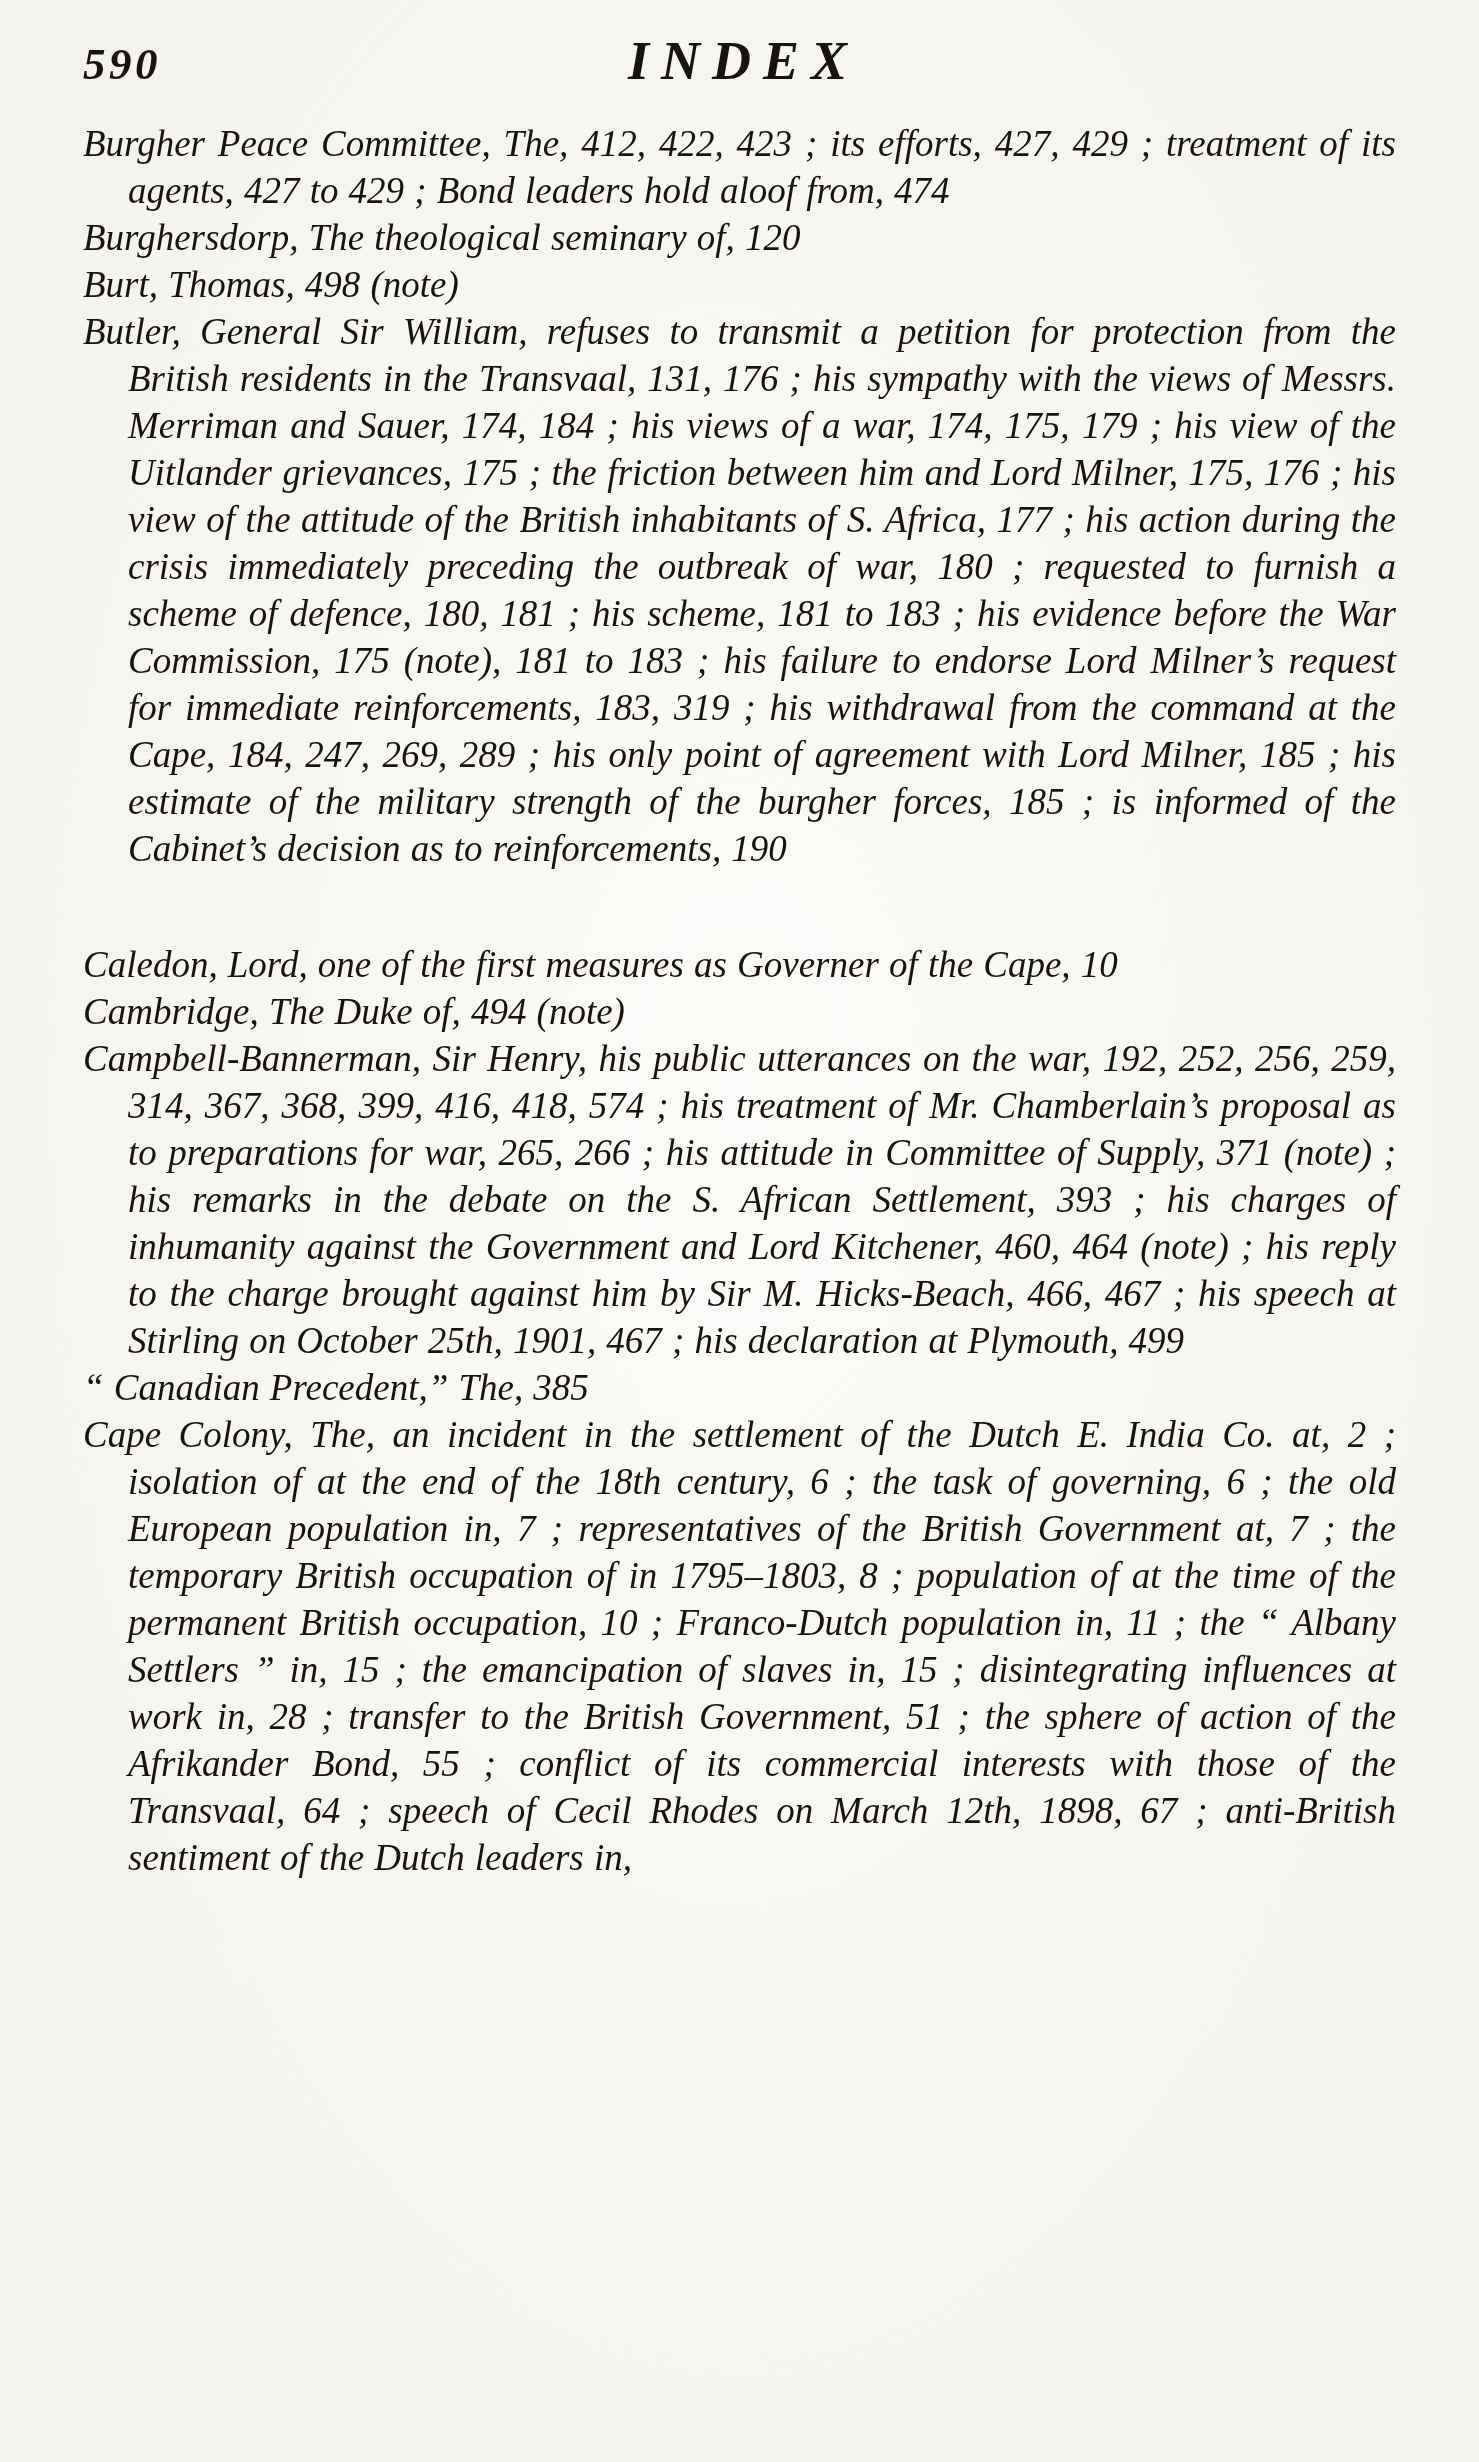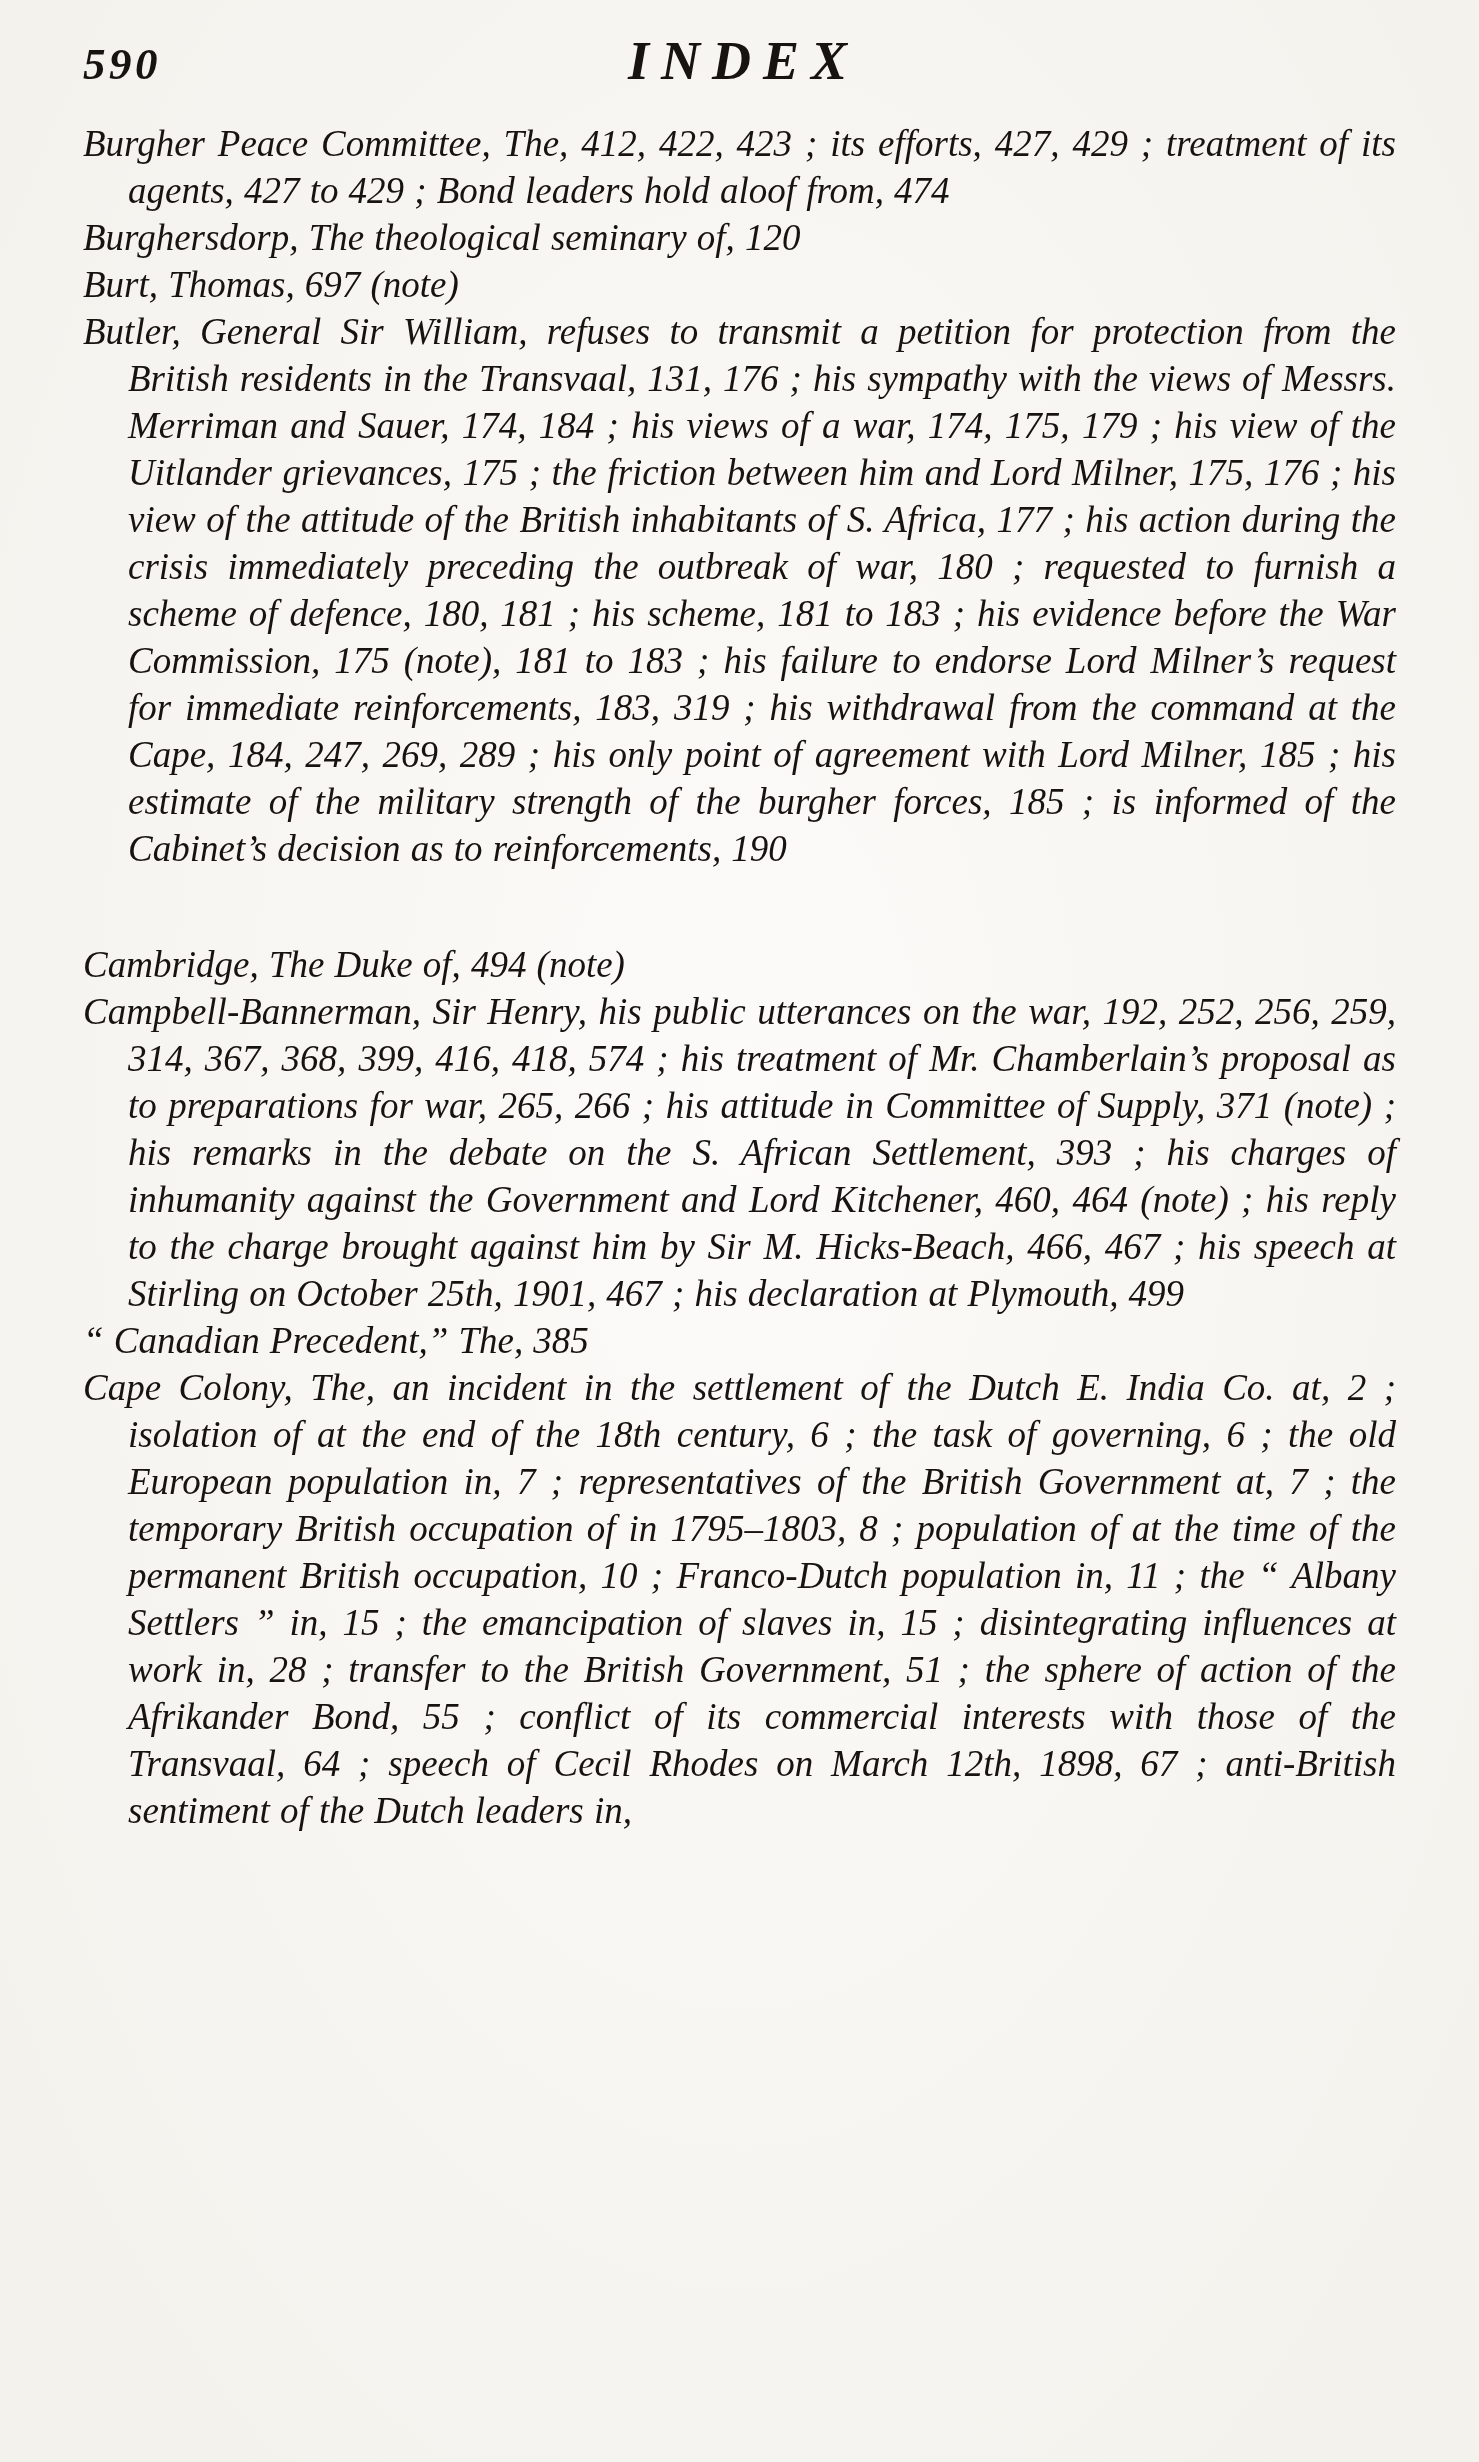--- a/index.html
+++ b/index.html
@@ -64,24 +64,25 @@
 
 <div class="page">
   <header class="page-header">
     <span class="page-number">590</span>
     <h1 class="page-title">INDEX</h1>
   </header>
   <main class="index-body">
       <section class="index-section">
         <p class="entry">Burgher Peace Committee, The, 412, 422, 423 ; its efforts, 427, 429 ; treatment of its agents, 427 to 429 ; Bond leaders hold aloof from, 474</p>
         <p class="entry">Burghersdorp, The theological seminary of, 120</p>
-        <p class="entry">Burt, Thomas, 697 (note)</p>
+        <p class="entry">Burt, Thomas, 498 (note)</p>
         <p class="entry">Butler, General Sir William, refuses to transmit a petition for protection from the British residents in the Transvaal, 131, 176 ; his sympathy with the views of Messrs. Merriman and Sauer, 174, 184 ; his views of a war, 174, 175, 179 ; his view of the Uitlander grievances, 175 ; the friction between him and Lord Milner, 175, 176 ; his view of the attitude of the British inhabitants of S. Africa, 177 ; his action during the crisis immediately preceding the outbreak of war, 180 ; requested to furnish a scheme of defence, 180, 181 ; his scheme, 181 to 183 ; his evidence before the War Commission, 175 (note), 181 to 183 ; his failure to endorse Lord Milner’s request for immediate reinforcements, 183, 319 ; his withdrawal from the command at the Cape, 184, 247, 269, 289 ; his only point of agreement with Lord Milner, 185 ; his estimate of the military strength of the burgher forces, 185 ; is informed of the Cabinet’s decision as to reinforcements, 190</p>
       </section>
       <section class="index-section">
+        <p class="entry">Caledon, Lord, one of the first measures as Governer of the Cape, 10</p>
         <p class="entry">Cambridge, The Duke of, 494 (note)</p>
         <p class="entry">Campbell-Bannerman, Sir Henry, his public utterances on the war, 192, 252, 256, 259, 314, 367, 368, 399, 416, 418, 574 ; his treatment of Mr. Chamberlain’s proposal as to preparations for war, 265, 266 ; his attitude in Committee of Supply, 371 (note) ; his remarks in the debate on the S. African Settlement, 393 ; his charges of inhumanity against the Government and Lord Kitchener, 460, 464 (note) ; his reply to the charge brought against him by Sir M. Hicks-Beach, 466, 467 ; his speech at Stirling on October 25th, 1901, 467 ; his declaration at Plymouth, 499</p>
         <p class="entry">“ Canadian Precedent,” The, 385</p>
         <p class="entry">Cape Colony, The, an incident in the settlement of the Dutch E. India Co. at, 2 ; isolation of at the end of the 18th century, 6 ; the task of governing, 6 ; the old European population in, 7 ; representatives of the British Government at, 7 ; the temporary British occupation of in 1795–1803, 8 ; population of at the time of the permanent British occupation, 10 ; Franco-Dutch population in, 11 ; the “ Albany Settlers ” in, 15 ; the emancipation of slaves in, 15 ; disintegrating influences at work in, 28 ; transfer to the British Government, 51 ; the sphere of action of the Afrikander Bond, 55 ; conflict of its commercial interests with those of the Transvaal, 64 ; speech of Cecil Rhodes on March 12th, 1898, 67 ; anti-British sentiment of the Dutch leaders in,</p>
       </section>
     </main>
 </div>
 
 
 </body></html>

